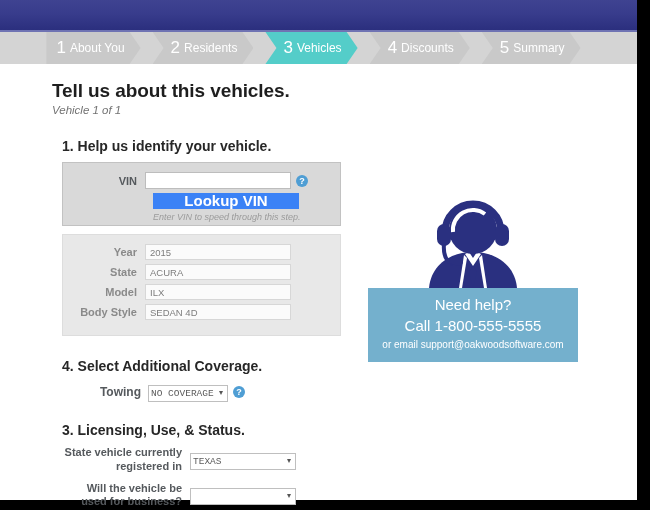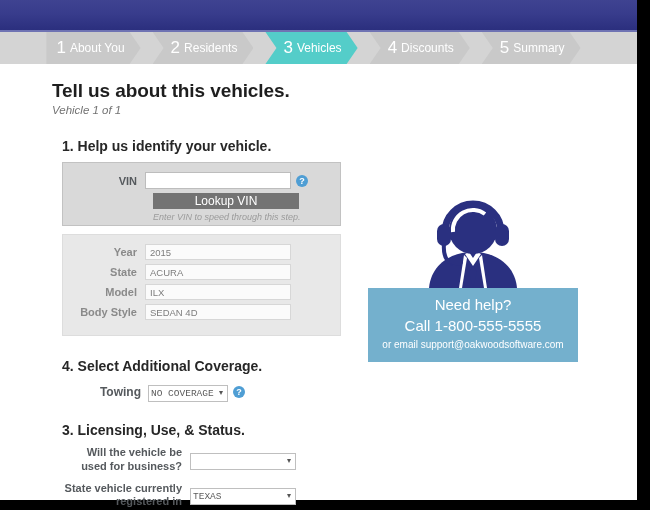--- a/index.html
+++ b/index.html
@@ -170,25 +170,25 @@
     line-height: 16px;
     overflow: hidden;
     white-space: nowrap;
   }
 
   .lookup-btn {
     display: block;
     width: 146px;
     margin-left: 90px;
     height: 16px;
-    background: #737373;
+    background: #3b82f6;
     border: none;
     color: #ffffff;
-    font-size: 12px;
-    font-weight: normal;
+    font-size: 15px;
+    font-weight: bold;
     line-height: 16px;
     text-align: center;
     cursor: pointer;
     font-family: "Liberation Sans", sans-serif;
     padding: 0;
   }
   .vin-hint {
     margin-left: 90px;
     width: 150px;
     font-size: 9px;
@@ -379,33 +379,33 @@
           </select>
         </span>
         <div class="help-icon">?</div>
       </div>
     </div>
 
     <div class="sec3">
       <h2 class="section-title">3. Licensing, Use, &amp; Status.</h2>
 
       <div class="lic-row">
+        <div class="lic-label">State vehicle currently registered in</div>
+        <span class="select-wrap">
+          <select class="dropdown dd-wide">
+            <option>TEXAS</option>
+          </select>
+        </span>
+      </div>
+
+      <div class="lic-row">
         <div class="lic-label">Will the vehicle be used for business?</div>
         <span class="select-wrap">
           <select class="dropdown dd-wide">
             <option></option>
-          </select>
-        </span>
-      </div>
-
-      <div class="lic-row">
-        <div class="lic-label">State vehicle currently registered in</div>
-        <span class="select-wrap">
-          <select class="dropdown dd-wide">
-            <option>TEXAS</option>
           </select>
         </span>
       </div>
 
     </div>
 
     <div class="help-card">
       <svg class="agent-icon" viewBox="0 0 108 98">
 
         <path d="M54 60 C 78 60, 96 74, 98 96 L 10 96 C 12 74, 30 60, 54 60 Z" fill="#2a3080"></path>

